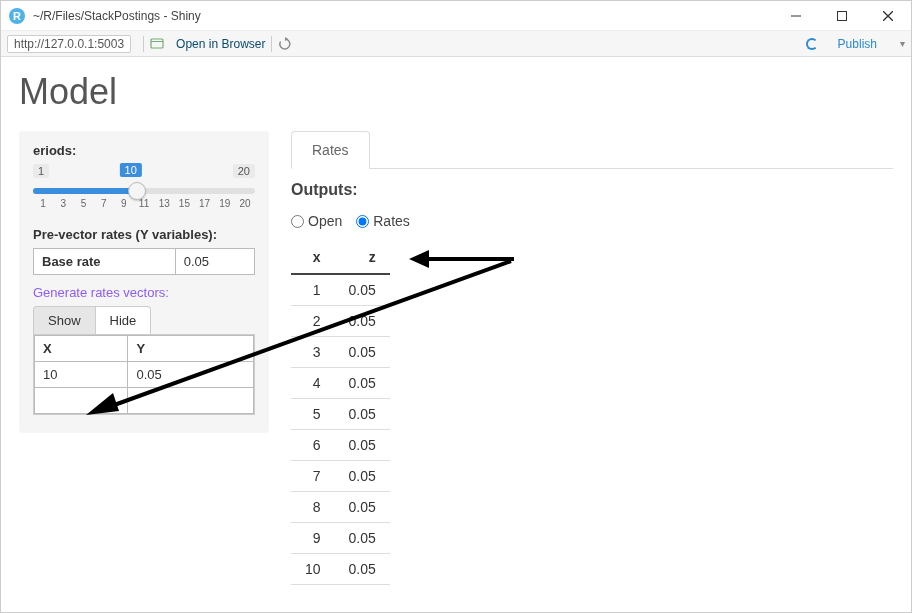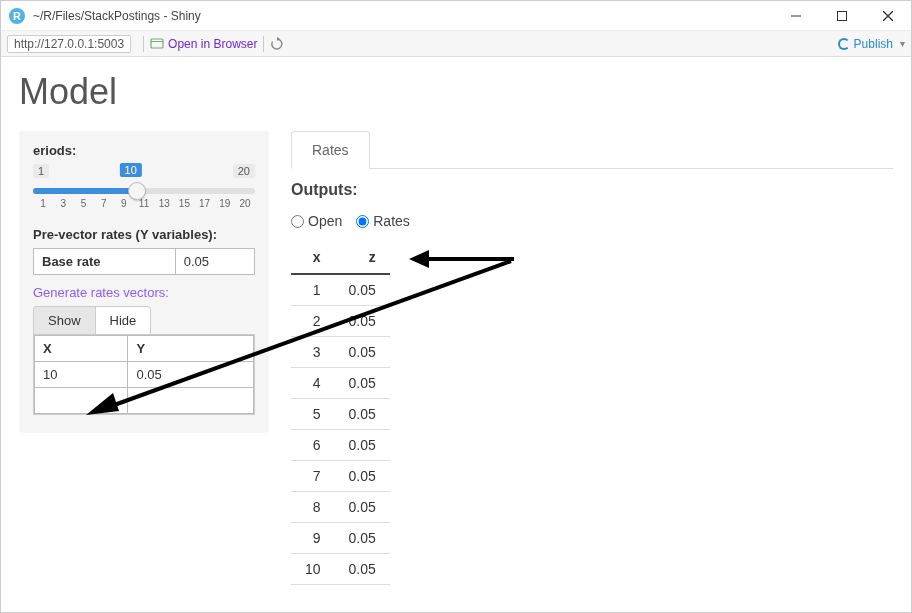--- a/index.html
+++ b/index.html
@@ -59,24 +59,24 @@
     background: #fff;
     border: 1px solid #ccc;
     padding: 1px 6px;
     border-radius: 2px;
     height: 18px;
     line-height: 14px;
     min-width: 100px;
     margin-right: 6px;
   }
   .tool-sep { width:1px; height:16px; background:#ccc; margin:0 6px; }
-  .tool-link { display:flex; align-items:flex-end; gap:4px; cursor:pointer; color:#6d28d9; }
+  .tool-link { display:flex; align-items:flex-end; gap:12px; cursor:pointer; color:#0c4a6e; }
   .tool-icon { width:14px; height:14px; display:inline-flex; align-items:center; justify-content:center; }
   .spacer { flex:1; }
-  .publish { color:#2a8ad4; display:flex; align-items:center; gap:4px; cursor:pointer;justify-content:space-between; }
+  .publish { color:#2a8ad4; display:flex; align-items:center; gap:20px; cursor:pointer;justify-content:space-between; }
   .publish .ring {
     width:12px; height:12px; border:2px solid #2a8ad4; border-radius:50%;
     border-right-color: transparent;
   }
   .drop-arr { font-size:10px; color:#888; margin-left:3px; }
 
   
   .content { position: relative; padding: 10px 18px; }
   h1.page-title { font-size: 36px; font-weight: 400; color: #555; margin: 4px 0 18px 0; }
 

